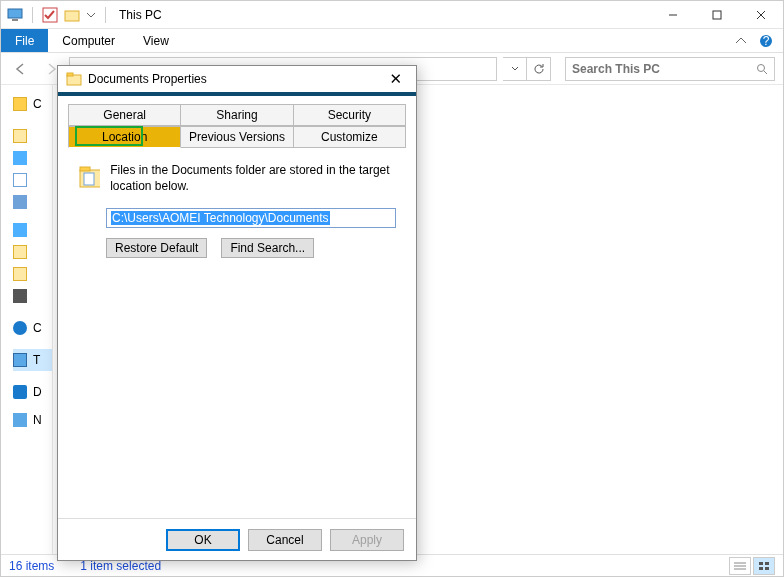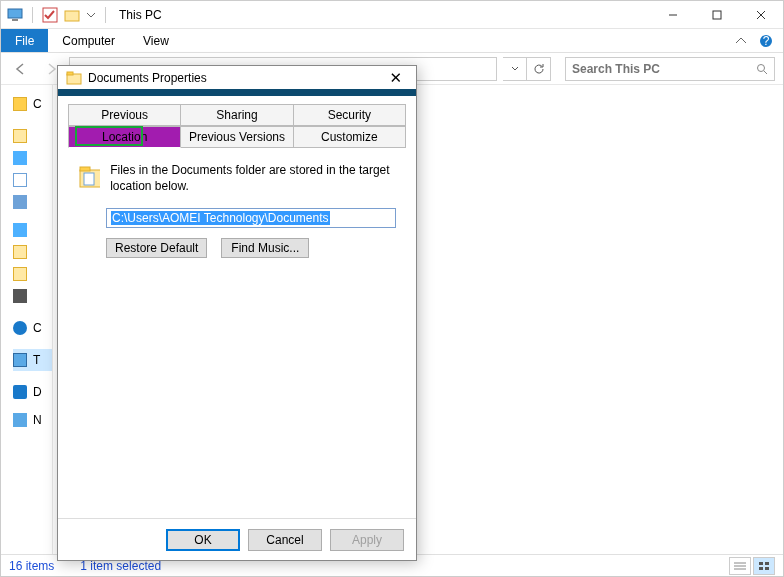--- a/index.html
+++ b/index.html
@@ -39,25 +39,25 @@
 .drive-body{flex:1;}
 .drive-name{margin-bottom:3px;}
 .bar{width:180px;height:12px;border:1px solid #b8b8b8;background:#eee;margin-bottom:3px;position:relative;}
 .bar-fill{position:absolute;left:0;top:0;bottom:0;background:#26a0da;}
 .drive-free{color:#666;}
 .statusbar{position:absolute;bottom:0;left:0;right:0;height:22px;border-top:1px solid #e0e0e0;display:flex;align-items:center;padding:0 8px;color:#1d4ed8;gap:26px;}
 .status-right{margin-left:auto;display:flex;gap:2px;}
 .view-btn{width:22px;height:18px;border:1px solid #ccc;display:flex;align-items:center;justify-content:center;}
 
 .dialog{position:absolute;left:56px;top:64px;width:360px;height:496px;background:#fff;border:1px solid #888;box-shadow:2px 2px 14px rgba(0,0,0,.25);display:flex;flex-direction:column;}
-.dlg-title{height:30px;display:flex;align-items:center;padding:0 8px;border-bottom:7px solid #0c4a6e;}
+.dlg-title{height:30px;display:flex;align-items:center;padding:0 8px;border-bottom:4px solid #0c4a6e;}
 .dlg-title .close{margin-left:auto;font-size:15px;padding:2px 6px;}
 .dlg-tabs{padding:8px 10px 0 10px;}
 .tabrow{display:flex;}
-.tab{flex:1;text-align:center;padding:3px 0;border:1px solid #bbb;background:#a21caf;position:relative;}
+.tab{flex:1;text-align:center;padding:3px 0;border:1px solid #bbb;background:#eab308;position:relative;}
 .tab+.tab{border-left:none;}
 .tab.inactive{background:#f4f4f4;}
 .tab-hl{border:2px solid #17a838;width:68px;height:20px;position:absolute;left:17px;top:30px;pointer-events:none;}
 .dlg-body{flex:1;padding:14px 20px;}
 .info-row{display:flex;gap:10px;align-items:flex-start;margin-bottom:14px;}
 .info-text{line-height:1.35;}
 .para{margin:6px 0 14px 28px;line-height:1.35;}
 .pathbox{margin:6px 0 10px 28px;border:1px solid #7a9fd0;padding:2px 4px;background:#fff;}
 .pathbox .sel{background:#3399ff;color:#fff;padding:0 1px;}
 .btnrow{margin-left:28px;display:flex;gap:14px;}
@@ -343,21 +343,21 @@
     <div class="dlg-title">
       <svg width="16" height="16">
           <rect x="1" y="4" width="14" height="10" fill="#ffe9a6" stroke="#e0b030"></rect>
           <rect x="1" y="2" width="6" height="3" fill="#ffcf4b" stroke="#e0b030"></rect>
         </svg>
       <span style="margin-left:6px">Documents Properties</span>
       <span class="close">✕</span>
     </div>
     <div class="dlg-tabs" style="position:relative">
       <div class="tabrow">
-        <div class="tab inactive">Previous</div>
+        <div class="tab inactive">General</div>
         <div class="tab inactive">Sharing</div>
         <div class="tab inactive">Security</div>
       </div>
       <div class="tabrow">
         <div class="tab" style="border-bottom-color:#fff">Location</div>
         <div class="tab inactive">Previous Versions</div>
         <div class="tab inactive">Customize</div>
       </div>
       <div class="tab-hl"></div>
     </div>
@@ -366,21 +366,21 @@
         <svg width="28" height="28">
             <rect x="2" y="8" width="24" height="17" fill="#ffe9a6" stroke="#e0b030"></rect>
             <rect x="2" y="5" width="10" height="4" fill="#ffcf4b" stroke="#e0b030"></rect>
             <rect x="6" y="11" width="10" height="12" fill="#fff" stroke="#6ea2d8"></rect>
           </svg>
         <div class="info-text">Files in the Documents folder are stored in the target location below.</div>
       </div>
       <div class="pathbox"><span class="sel">C:\Users\AOMEI Technology\Documents</span></div>
       <div class="btnrow">
         <div class="winbtn">Restore Default</div>
-        <div class="winbtn">Find Music...</div>
+        <div class="winbtn">Find Search...</div>
       </div>
     </div>
     <div class="dlg-footer">
       <div class="okbtn">OK</div>
       <div class="stdbtn">Cancel</div>
       <div class="stdbtn disabled">Apply</div>
     </div>
   </div>
 
 </div>

